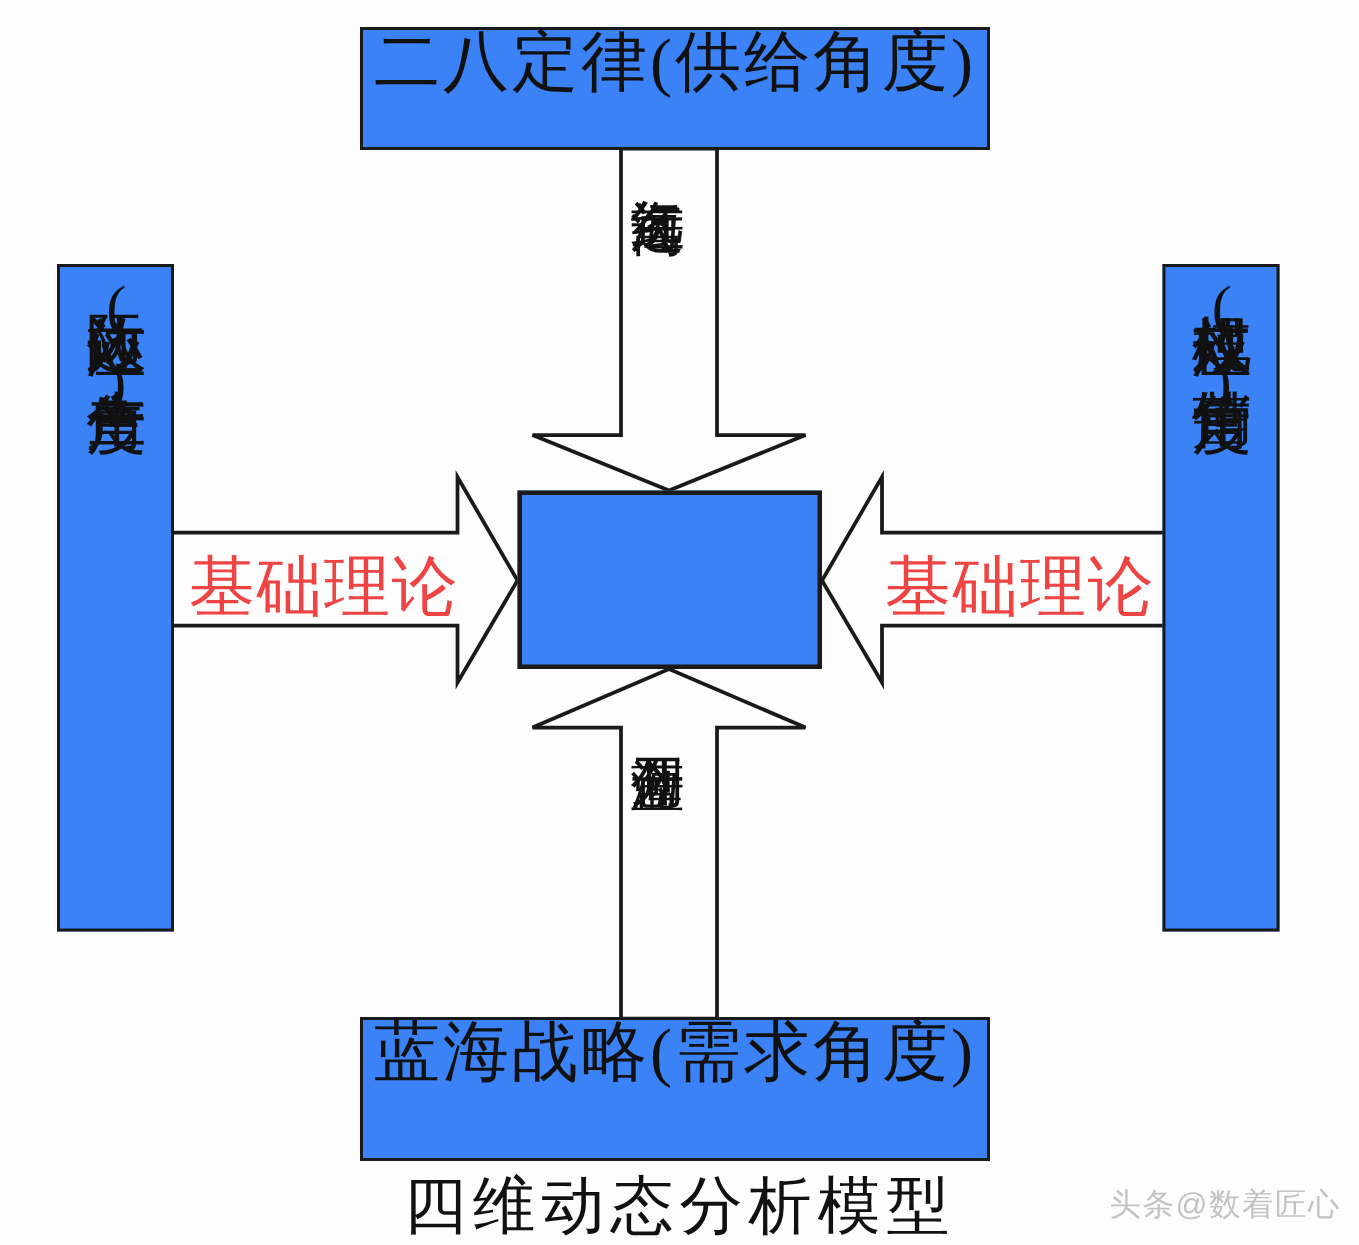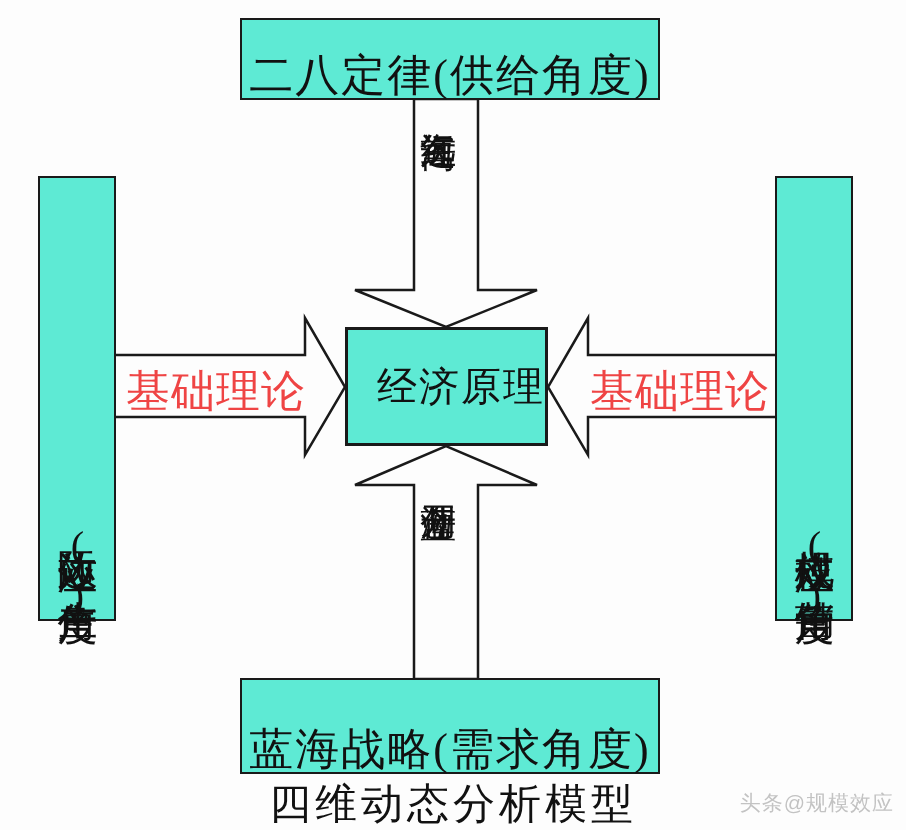--- a/index.html
+++ b/index.html
@@ -17,24 +17,24 @@
   }
   #canvas {
     position: absolute;
     left: 0; top: 0;
     width: 906px;
     height: 830px;
   }
   .node-box {
     position: absolute;
     border: 2.5px solid #1a1a1a;
-    background: #5eead4;
+    background: #3b82f6;
     box-sizing: border-box;
     display: flex;
-    align-items: flex-end;
+    align-items: flex-start;
     justify-content: center;
   }
   .node-text-h {
     font-size: 44px;
     letter-spacing: 2px;
     color: #111;
     white-space: nowrap;
     line-height: 1;
   }
   .node-text-v {
@@ -158,26 +158,25 @@
 
 <div class="node-box" id="node-left">
   <span class="node-text-v">边际效应(生产角度)</span>
 </div>
 
 <div class="node-box" id="node-right">
   <span class="node-text-v">规模效应(营销角度)</span>
 </div>
 
 <div class="node-box" id="node-center">
-  <span class="center-line">经济原理</span>
 </div>
 
 <div class="arrow-label-v" id="label-top-arrow">远离红海</div>
 
 <div class="arrow-label-v" id="label-bottom-arrow">开创蓝海</div>
 
 <div class="arrow-label-h" id="label-left-arrow">基础理论</div>
 
 <div class="arrow-label-h" id="label-right-arrow">基础理论</div>
 
 <div id="caption">四维动态分析模型</div>
 
-<div id="watermark">头条@规模效应</div>
+<div id="watermark">头条@数着匠心</div>
 
 </body></html>

